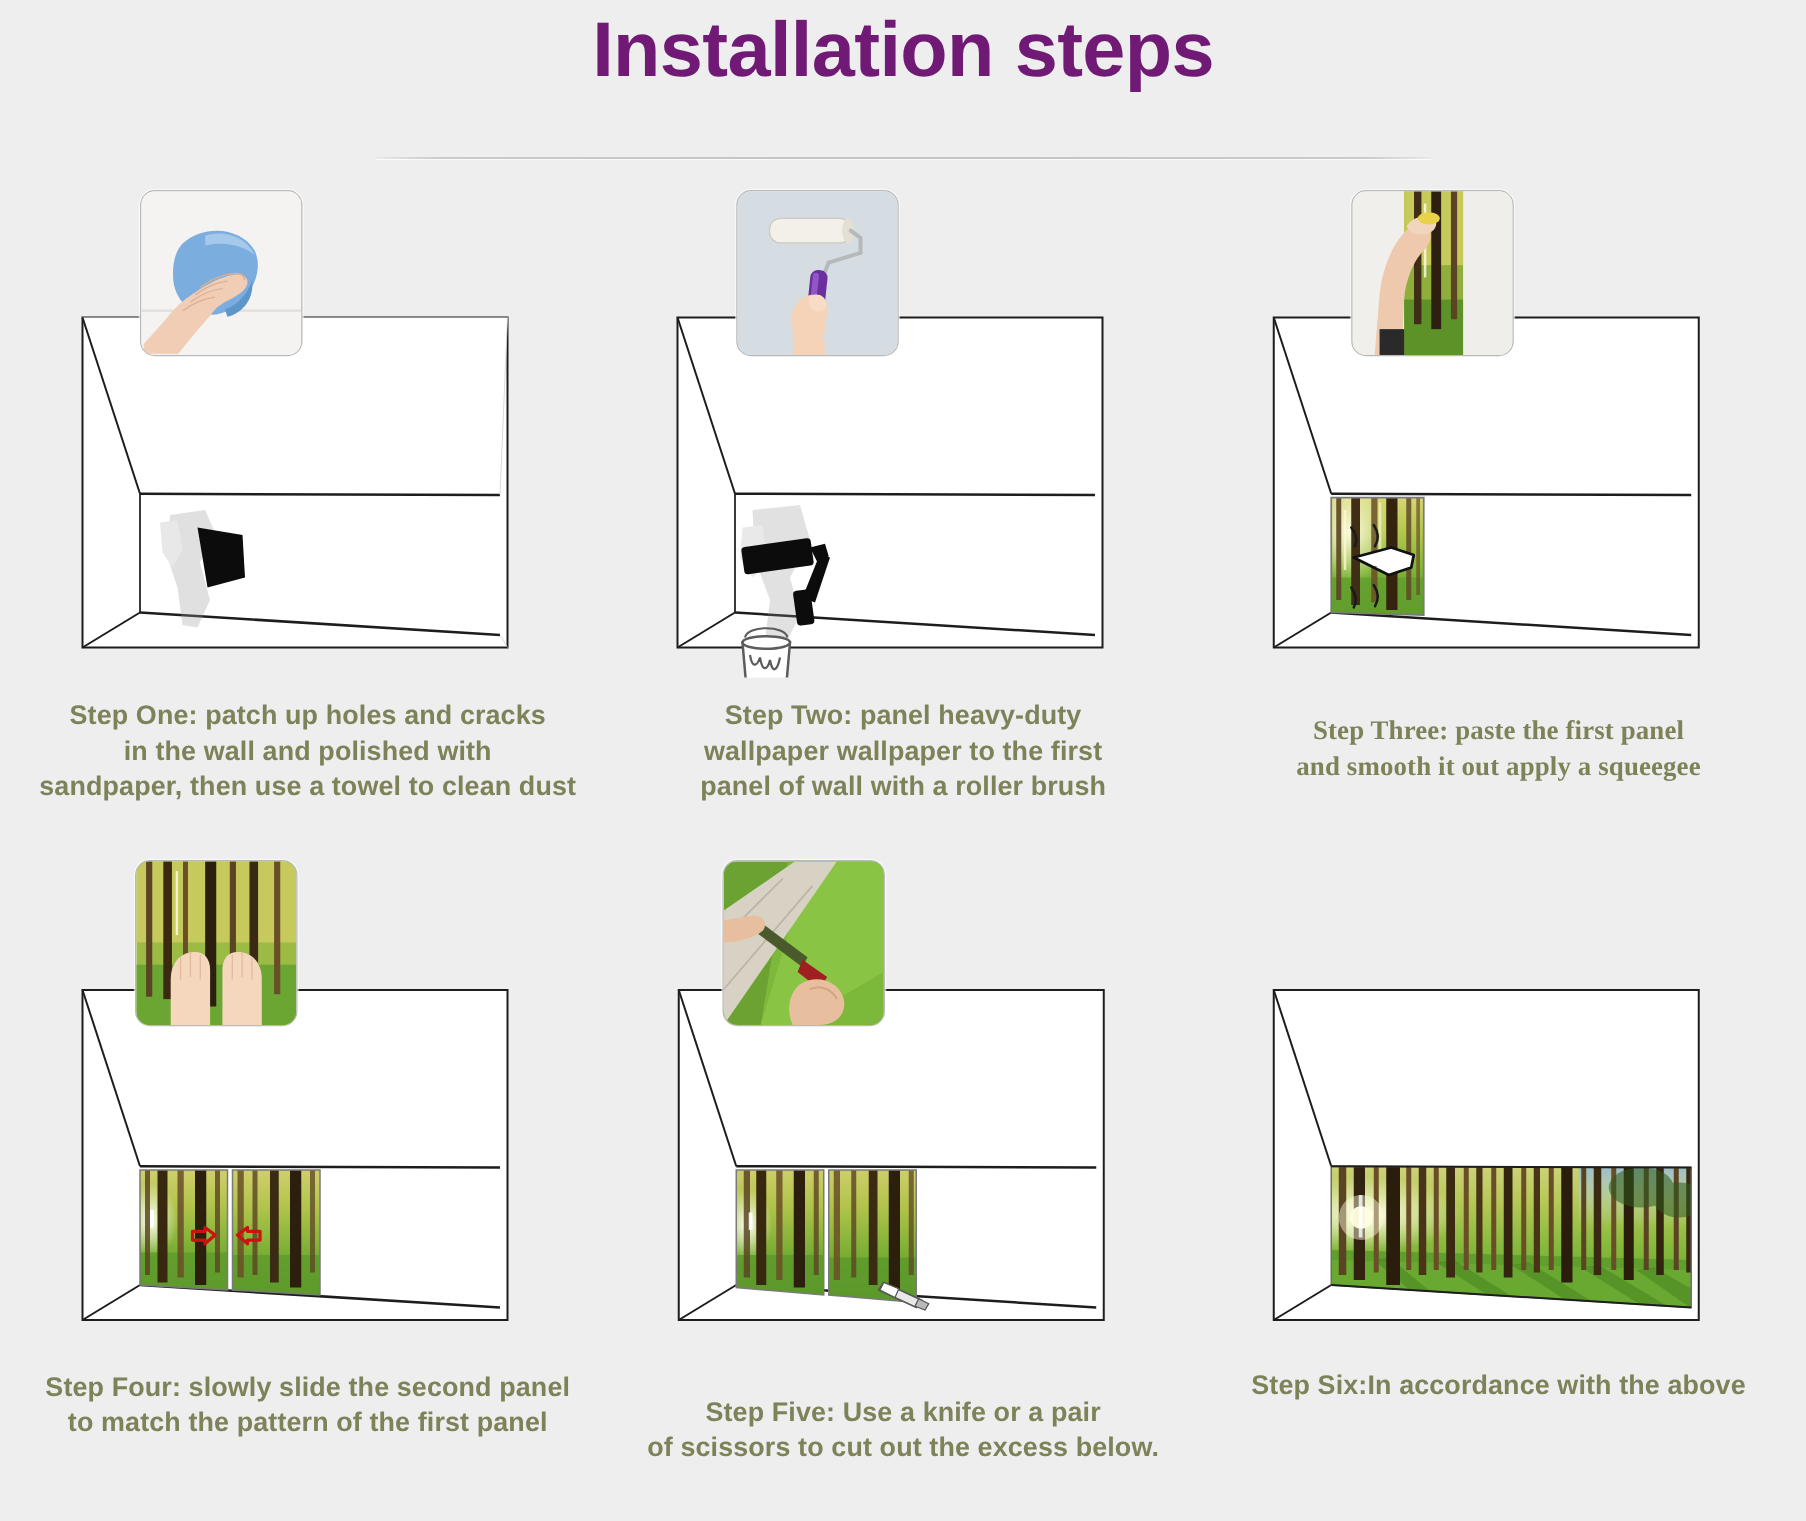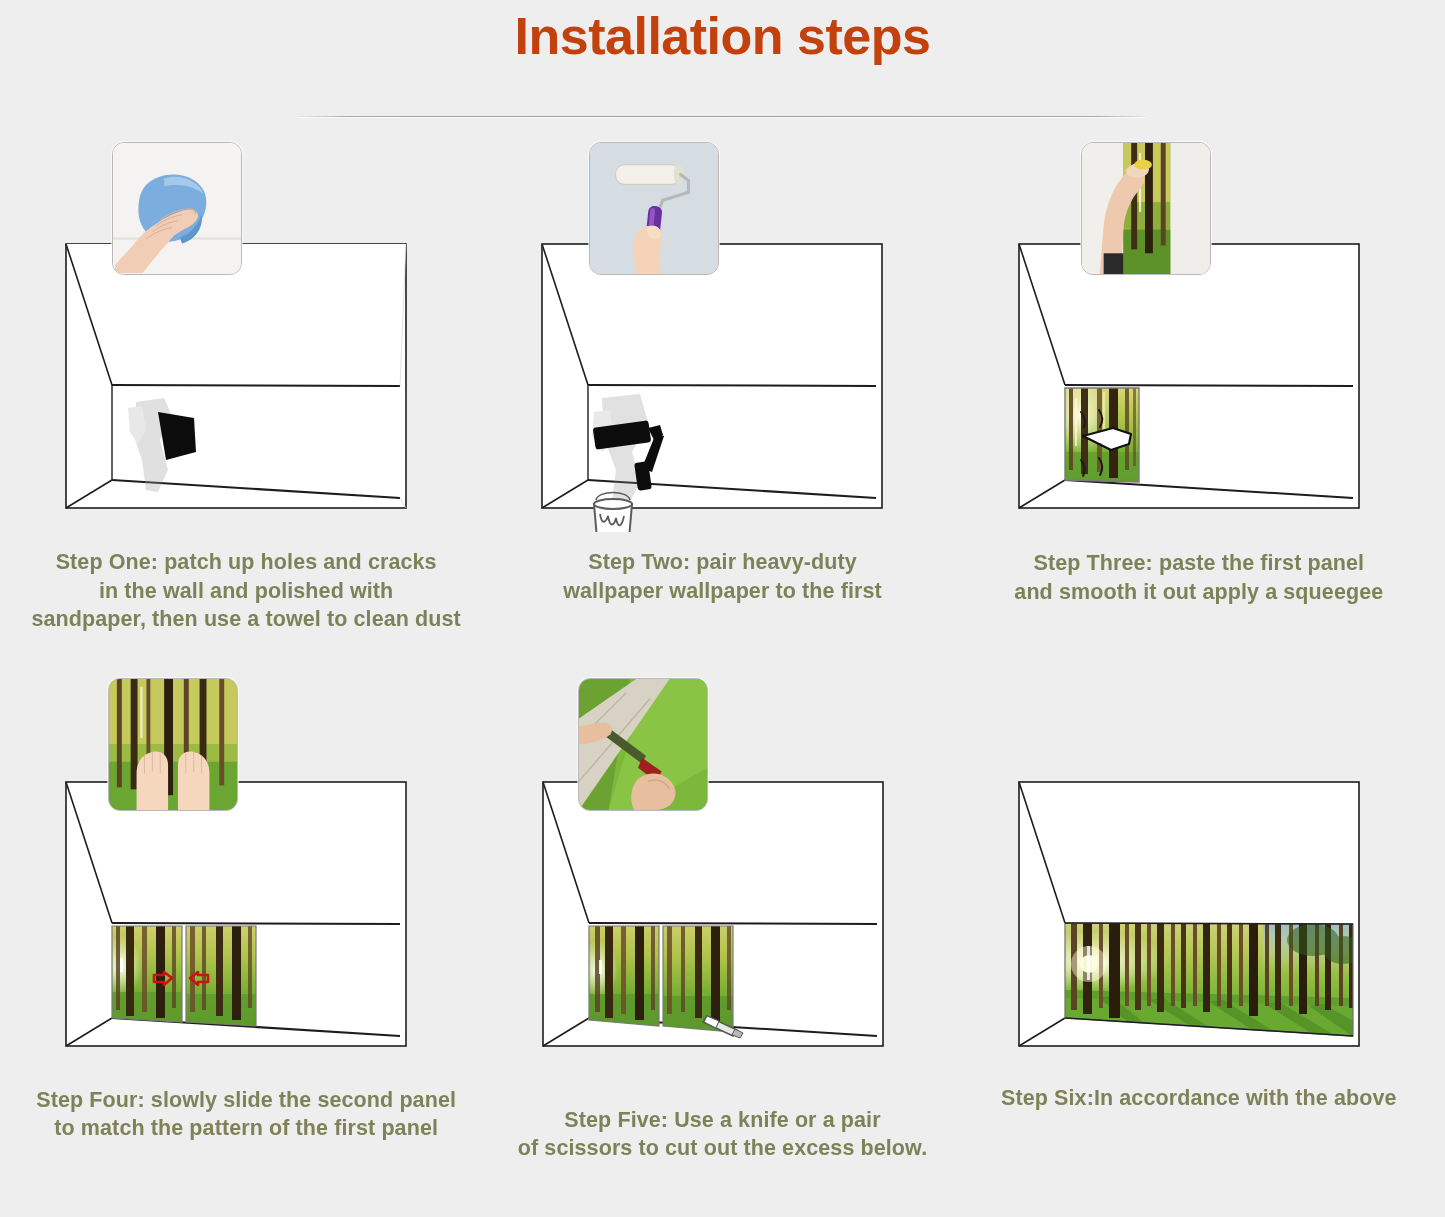--- a/index.html
+++ b/index.html
@@ -10,23 +10,23 @@
     height: 1217px;
     background: #eeeeee;
     font-family: "Liberation Sans", sans-serif;
     overflow: hidden;
     position: relative;
   }
 
   
   .page-title {
     text-align: center;
-    font-size: 52px;
+    font-size: 62px;
     font-weight: bold;
-    color: #c2410c;
+    color: #701a75;
     letter-spacing: -0.5px;
     padding-top: 10px;
     line-height: 1.0;
     font-family: "Liberation Sans", sans-serif;
   }
 
   .title-divider {
     width: 845px;
     height: 2px;
     margin: 54px auto 0 auto;
@@ -93,21 +93,21 @@
     color: #7e8259;
     line-height: 1.33;
     width: 470px;
     letter-spacing: 0.1px;
   }
   .cap-line { display: block; white-space: pre; }
 
   
   .cap-s1 { margin-top: 16px; }
   .cap-s2 { margin-top: 16px; }
-  .cap-s3 { margin-top: 17px; }
+  .cap-s3 { margin-top: 28px; font-family: Liberation Serif, serif; }
   .cap-s4 { margin-top: 16px; }
   .cap-s5 { margin-top: 36px; }
   .cap-s6 { }
 </style>
 </head>
 <body>
 
 <h1 class="page-title">Installation steps</h1>
 <div class="title-divider"></div>
 
@@ -204,22 +204,23 @@
           <path d="M74,58 L70,68" fill="none" stroke="#b6b9ba" stroke-width="3.2" stroke-linecap="round"></path>
 
           <rect x="58" y="64" width="14" height="34" rx="6" fill="#6b2f9e" transform="rotate(6 65 81)"></rect>
           <rect x="60" y="66" width="5" height="28" rx="3" fill="#9256c6" transform="rotate(6 62 80)"></rect>
 
           <path d="M46,133 L44,104 C44,92 52,84 62,84 C70,84 74,90 73,98 L70,118 L72,133 Z" fill="#f5d3b8"></path>
           <path d="M58,86 C64,82 70,84 72,90 C73,95 70,98 66,98 C61,98 57,93 58,86 Z" fill="#f7dcc6"></path>
         </svg>
       </div>
       <div class="step-caption cap-s2">
-        <span class="cap-line">Step Two: pair heavy-duty</span>
+        <span class="cap-line">Step Two: panel heavy-duty</span>
         <span class="cap-line">wallpaper wallpaper to the first</span>
+        <span class="cap-line">panel of wall with a roller brush</span>
       </div>
     </div>
 
     <div class="step-cell">
       <div class="diagram-wrap">
         <svg width="372" height="392" viewBox="0 0 372 392" xmlns="http://www.w3.org/2000/svg">
           <defs>
             <linearGradient id="f3sky" x1="0" y1="0" x2="0" y2="1">
               <stop offset="0%" stop-color="#d9d87a"></stop>
               <stop offset="28%" stop-color="#b7c84f"></stop>

